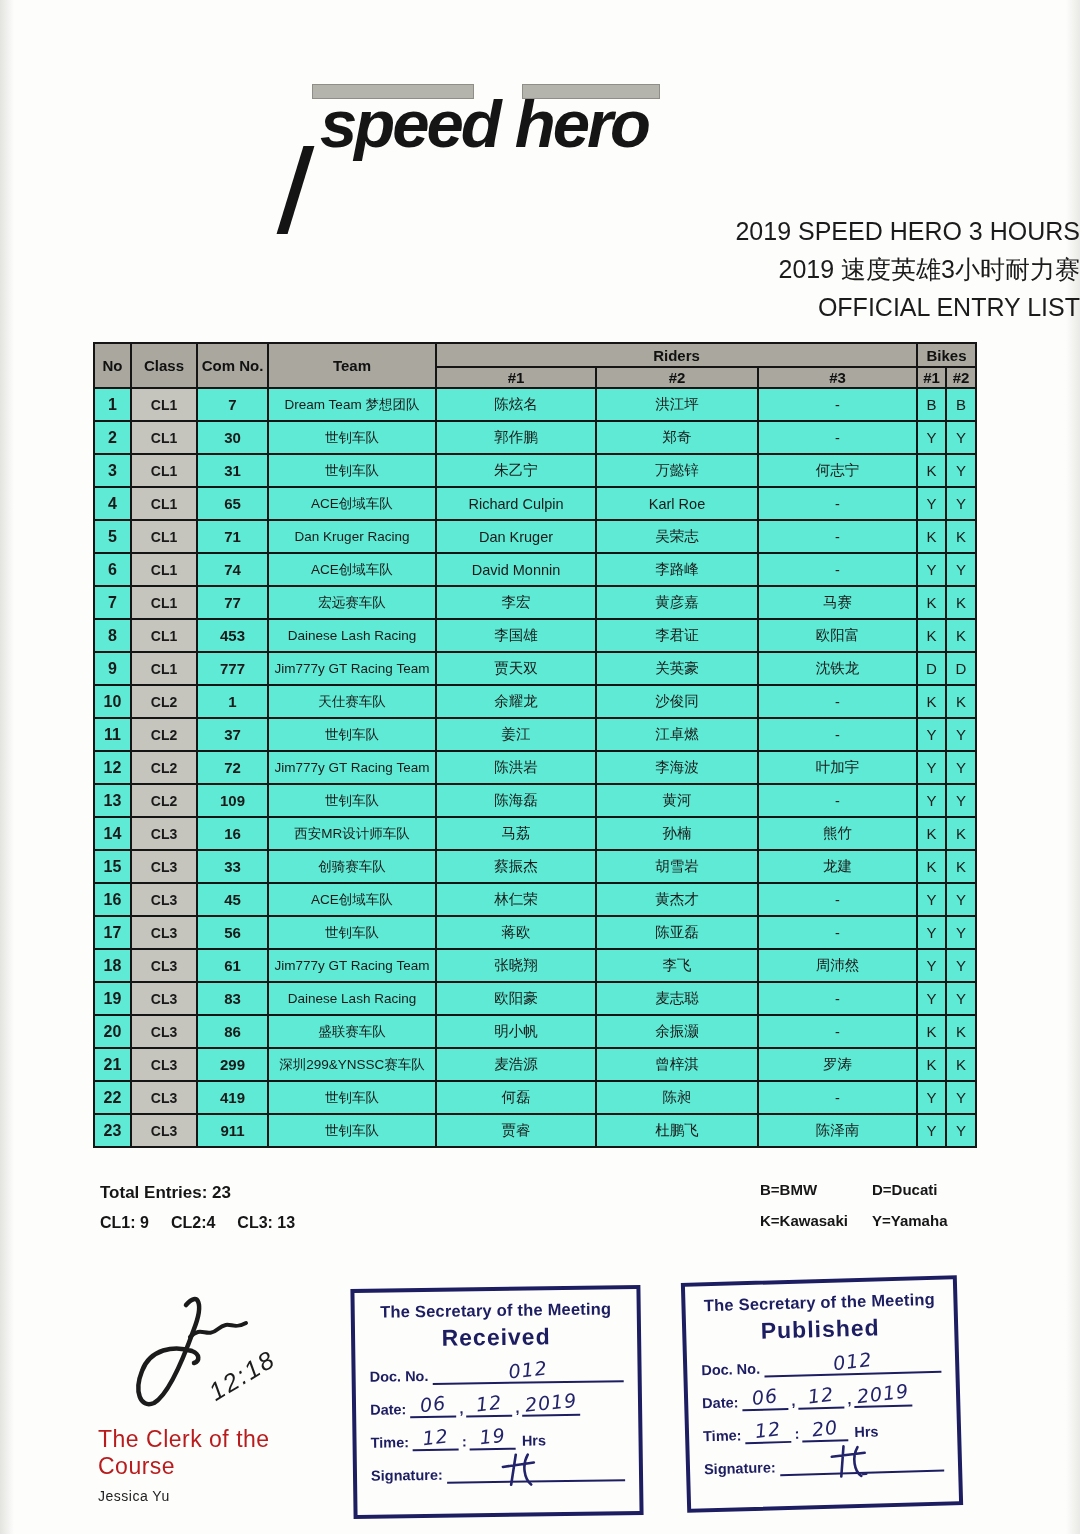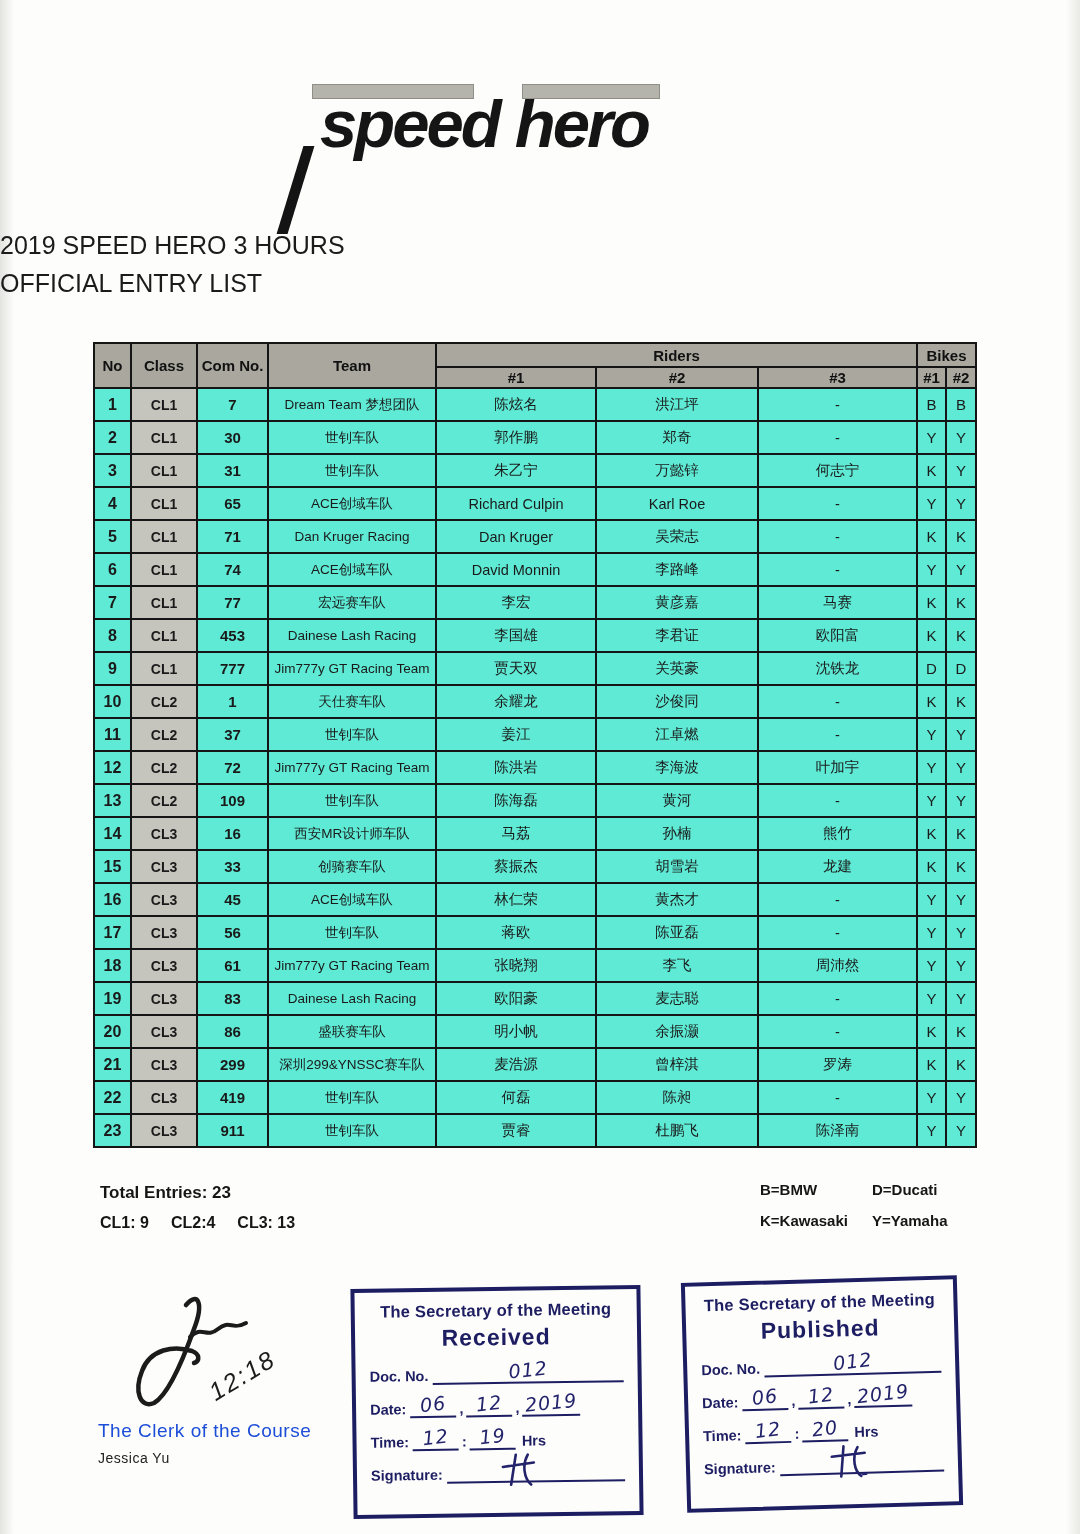--- a/index.html
+++ b/index.html
@@ -31,21 +31,21 @@
     background:#141414;transform:skewX(-17deg);
   }
   .logo-cn{
     position:absolute;top:92px;left:34px;width:360px;
     font-size:33px;font-weight:bold;font-style:italic;
     letter-spacing:9px;color:#2c2c2c;white-space:nowrap;
     text-shadow:0 0 1px #555;
   }
 
   
-  .titles{position:absolute;top:212px;left:0;width:1080px;text-align:left;margin-top:14px;}
+  .titles{position:absolute;top:212px;left:0;width:1080px;text-align:right;}
   .titles div{font-size:25px;line-height:38px;color:#1b1b1b;}
 
   
   table.entry{
     position:absolute;left:93px;top:342px;width:882px;
     border-collapse:collapse;table-layout:fixed;
     background:#5eead4;
   }
   table.entry th,table.entry td{
     border:2px solid #151515;
@@ -76,21 +76,21 @@
   .legend .lrow span:first-child{display:inline-block;width:112px;}
 
   
   .clerk{position:absolute;left:98px;top:1295px;width:250px;}
   .clerk-sig{position:relative;width:230px;height:125px;}
   .clerk-time{
     position:absolute;left:108px;top:66px;
     font-size:25px;color:#1c1c1c;transform:rotate(-31deg);
     font-style:italic;letter-spacing:2px;
   }
-  .clerk-role{font-size:19px;color:#1d4ed8;margin-top:0;letter-spacing:0.5px;}
+  .clerk-role{font-size:23px;color:#b91c1c;margin-top:6px;letter-spacing:0.5px;}
   .clerk-name{font-size:14px;color:#222;margin-top:8px;letter-spacing:0.5px;}
 
   
   .stamp{
     position:absolute;border:4px solid #1d1d62;color:#1d1d62;
     padding:10px 14px 12px 14px;background:rgba(255,255,255,0);
   }
   .stamp.received{left:352px;top:1287px;width:254px;height:200px;transform:rotate(-0.8deg);}
   .stamp.published{left:684px;top:1279px;width:240px;height:200px;transform:rotate(-1.6deg);}
   .s-head{font-size:16.5px;font-weight:bold;text-align:center;letter-spacing:0.2px;}
@@ -119,20 +119,21 @@
   <div class="logo-inner">
     <div class="logo-bar left"></div>
     <div class="logo-bar right"></div>
     <div class="brand"><span>speed</span><span class="gap"></span><span>hero</span></div>
     <div class="logo-slash"></div>
   </div>
 </div>
 
 <div class="titles">
   <div>2019 SPEED HERO 3 HOURS</div>
+  <div>2019 速度英雄3小时耐力赛</div>
   <div>OFFICIAL ENTRY LIST</div>
 </div>
 
 <table class="entry">
   <colgroup>
     <col style="width:37px">
       <col style="width:66px">
       <col style="width:71px">
       <col style="width:168px">
     <col style="width:160px">

